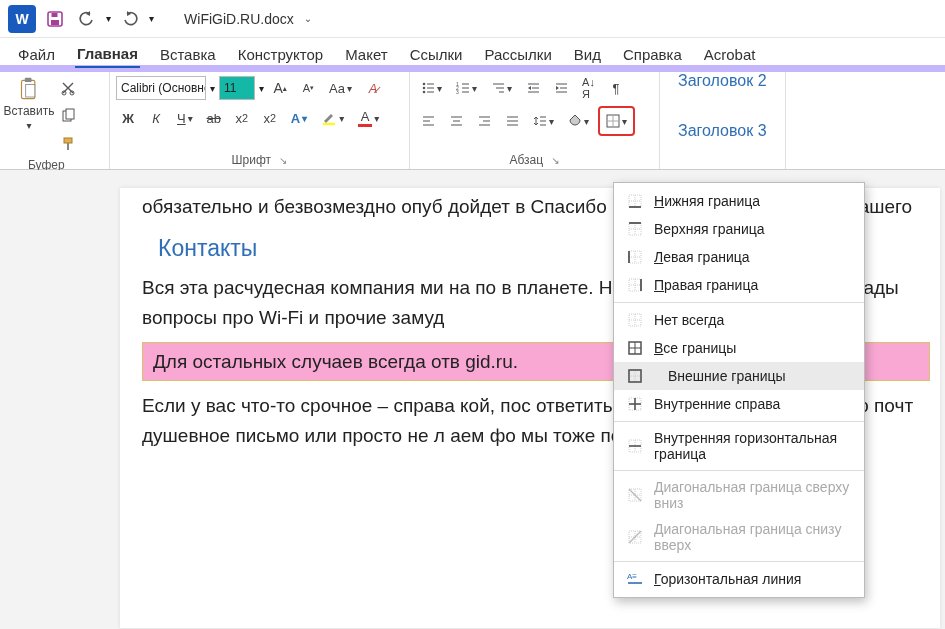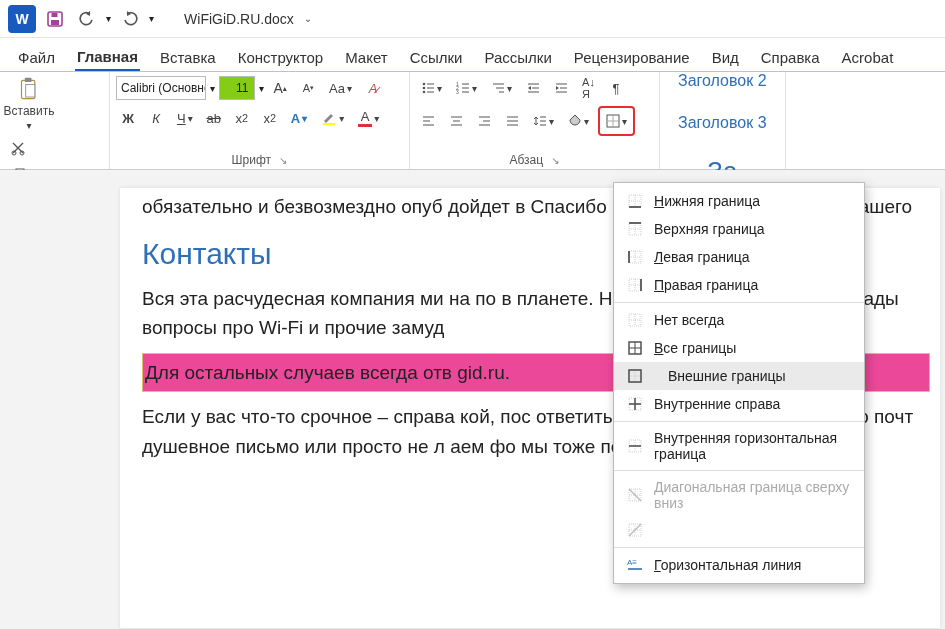--- a/index.html
+++ b/index.html
@@ -3,43 +3,43 @@
 <meta charset="utf-8">
 <style>
   * { box-sizing: border-box; margin: 0; padding: 0; }
   body { font-family: "Segoe UI", Tahoma, sans-serif; font-size: 13px; background: #fff; width: 945px; height: 629px; overflow: hidden; color: #222; }
   .titlebar { height: 38px; background: #fff; display: flex; align-items: center; padding: 0 8px; border-bottom: 1px solid #e5e5e5; gap: 6px; }
   .word-logo { width: 28px; height: 28px; background: #185abd; border-radius: 4px; color: #fff; display: flex; align-items: center; justify-content: center; font-weight: bold; font-size: 14px; }
   .qat-btn { width: 26px; height: 26px; display: flex; align-items: center; justify-content: center; border-radius: 3px; }
   .filename { margin-left: 24px; font-size: 14px; color: #333; }
   .filename-chev { margin-left: 4px; color: #555; }
   .search-box { margin-left: auto; margin-right: 8px; width: 360px; height: 28px; border: 1px solid #bbb; border-radius: 4px; display: flex; align-items: center; padding: 0 8px; color: #777; gap: 8px; }
-  .tabs { display: flex; align-items: center; padding: 6px 10px 0 16px; gap: 18px; font-size: 15px; border-bottom: 1px solid #c4b5fd; height: 34px; }
+  .tabs { display: flex; align-items: center; padding: 6px 10px 0 16px; gap: 18px; font-size: 15px; border-bottom: 7px solid #c4b5fd; height: 34px; }
   .tab { padding: 4px 2px; color: #333; }
   .tab.active { border-bottom: 2px solid #185abd; font-weight: 600; }
   .ribbon { display: flex; align-items: stretch; border-bottom: 1px solid #ccc; background: #fff; height: 98px; position: relative; }
   .group { display: flex; flex-direction: column; justify-content: space-between; border-right: 1px solid #e0e0e0; padding: 4px 6px 2px 6px; }
-  .group-body { display: flex; align-items: flex-start; gap: 4px; flex-direction: column; }
+  .group-body { display: flex; align-items: flex-start; gap: 4px; }
   .group-label { text-align: center; font-size: 12px; color: #555; padding-top: 2px; display: flex; justify-content: center; align-items: center; gap: 8px; }
   .dlaunch { font-size: 10px; color: #888; }
   .col { display: flex; flex-direction: column; gap: 4px; align-items: center; }
   .row { display: flex; gap: 4px; align-items: center; }
   .btn { width: 24px; height: 24px; display: flex; align-items: center; justify-content: center; border-radius: 3px; border: 1px solid transparent; color: #444; }
   .btn.wide { width: auto; padding: 0 4px; gap: 2px; }
   .btn.big { width: 46px; height: 56px; flex-direction: column; font-size: 12px; gap: 2px; }
   .border-btn-wrap { border: 2px solid #e03030; border-radius: 4px; padding: 1px; }
   .font-name { width: 90px; height: 24px; border: 1px solid #bbb; font-size: 12px; padding: 0 4px; display: flex; align-items: center; overflow: hidden; white-space: nowrap; background:#fff; }
-  .font-size { width: 36px; height: 24px; border: 1px solid #bbb; font-size: 12px; padding: 0 16px; display: flex; align-items: center; background:#84cc16; }
-  .styles-group { display: flex; align-items: center; gap: 24px; padding: 0 18px; }
+  .font-size { width: 36px; height: 24px; border: 1px solid #bbb; font-size: 12px; padding: 0 4px; display: flex; align-items: center; background:#14b8a6; }
+  .styles-group { display: flex; align-items: center; gap: 32px; padding: 0 18px; }
   .style-item { font-size: 16px; color: #2e6fb7; }
   .style-item.big { font-size: 26px; color: #2e6fb7; }
   .doc-area { position: relative; height: 459px; background: #f3f3f3; padding: 18px 0 0 120px; }
   .page { background: #fff; width: 820px; min-height: 440px; padding: 4px 10px 30px 22px; box-shadow: 0 0 4px rgba(0,0,0,0.1); font-size: 19px; line-height: 1.55; color: #222; }
-  .page h3 { color: #2e6fb7; font-weight: 400; font-size: 30px; margin: 10px 0 6px 0; }
-  .hl { background: #ec4899; display: block; margin: 10px 0; padding: 4px 2px; border: 1px solid #dcc06a; }
+  .page h3 { color: #2e6fb7; font-weight: 400; font-size: 23px; margin: 10px 0 6px 16px; }
+  .hl { background: #f9a8d4; display: block; margin: 10px 0; padding: 4px 10px; border: 1px solid #dcc06a; }
   .dropdown { position: absolute; right: 80px; top: 12px; width: 252px; background: #fff; border: 1px solid #bbb; box-shadow: 2px 4px 10px rgba(0,0,0,0.25); z-index: 50; padding: 4px 0; }
   .dd-item { display: flex; align-items: center; gap: 10px; padding: 5px 12px; font-size: 14px; color: #222; }
   .dd-item.hover { background: #eaeaea; gap: 24px; }
   .dd-item.disabled { color: #aaa; }
   .dd-sep { height: 1px; background: #ddd; margin: 3px 0; }
   .dd-icon { width: 18px; height: 18px; display: flex; align-items: center; justify-content: center; flex-shrink: 0; }
   .chev { font-size: 10px; }
   svg { display: block; }
   .u { text-decoration: underline; }
 </style>
@@ -74,21 +74,20 @@
 </div>
 
 <div class="tabs">
   <div class="tab">Файл</div>
   <div class="tab active">Главная</div>
   <div class="tab">Вставка</div>
   <div class="tab">Конструктор</div>
   <div class="tab">Макет</div>
   <div class="tab">Ссылки</div>
   <div class="tab">Рассылки</div>
-  <div class="tab">Рецензирование</div>
   <div class="tab">Вид</div>
   <div class="tab">Справка</div>
   <div class="tab">Acrobat</div>
 </div>
 
 <div class="ribbon">
 
   <div class="group" style="width:110px">
     <div class="group-body">
       <div class="btn big">
@@ -423,20 +422,21 @@
       </div>
       <div class="dd-item disabled">
         <span class="dd-icon">
           <svg width="16" height="16">
             <rect x="2" y="2" width="12" height="12" fill="none" stroke="#ccc" stroke-dasharray="1 1"></rect>
             <line x1="8" y1="2" x2="8" y2="14" stroke="#ccc" stroke-dasharray="1 1"></line>
             <line x1="2" y1="8" x2="14" y2="8" stroke="#ccc" stroke-dasharray="1 1"></line>
             <line x1="2" y1="14" x2="14" y2="2" stroke="#bbb" stroke-width="1.4"></line>
           </svg>
         </span>
+        <span>Диагональная граница снизу вверх</span>
       </div>
       <div class="dd-sep"></div>
       <div class="dd-item">
         <span class="dd-icon">
           <svg width="16" height="16">
             <text x="0" y="8" font-size="8" fill="#2e6fb7">A≡</text>
             <line x1="1" y1="12" x2="15" y2="12" stroke="#2e6fb7" stroke-width="1.6"></line>
           </svg>
         </span>
         <span><span class="u">Г</span>оризонтальная линия</span>

